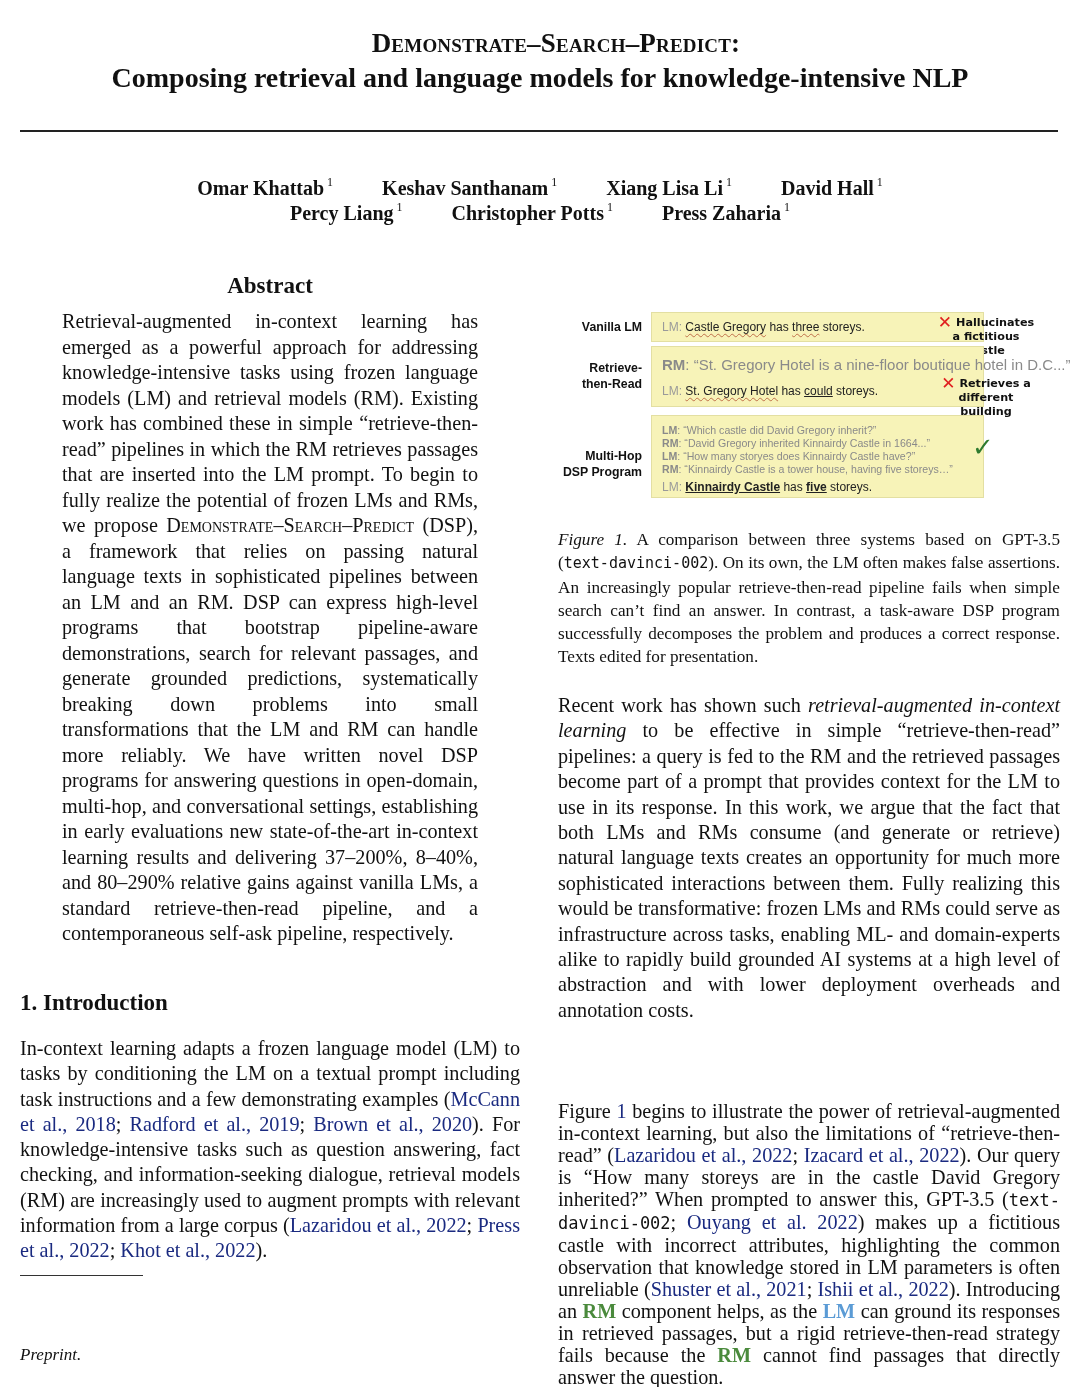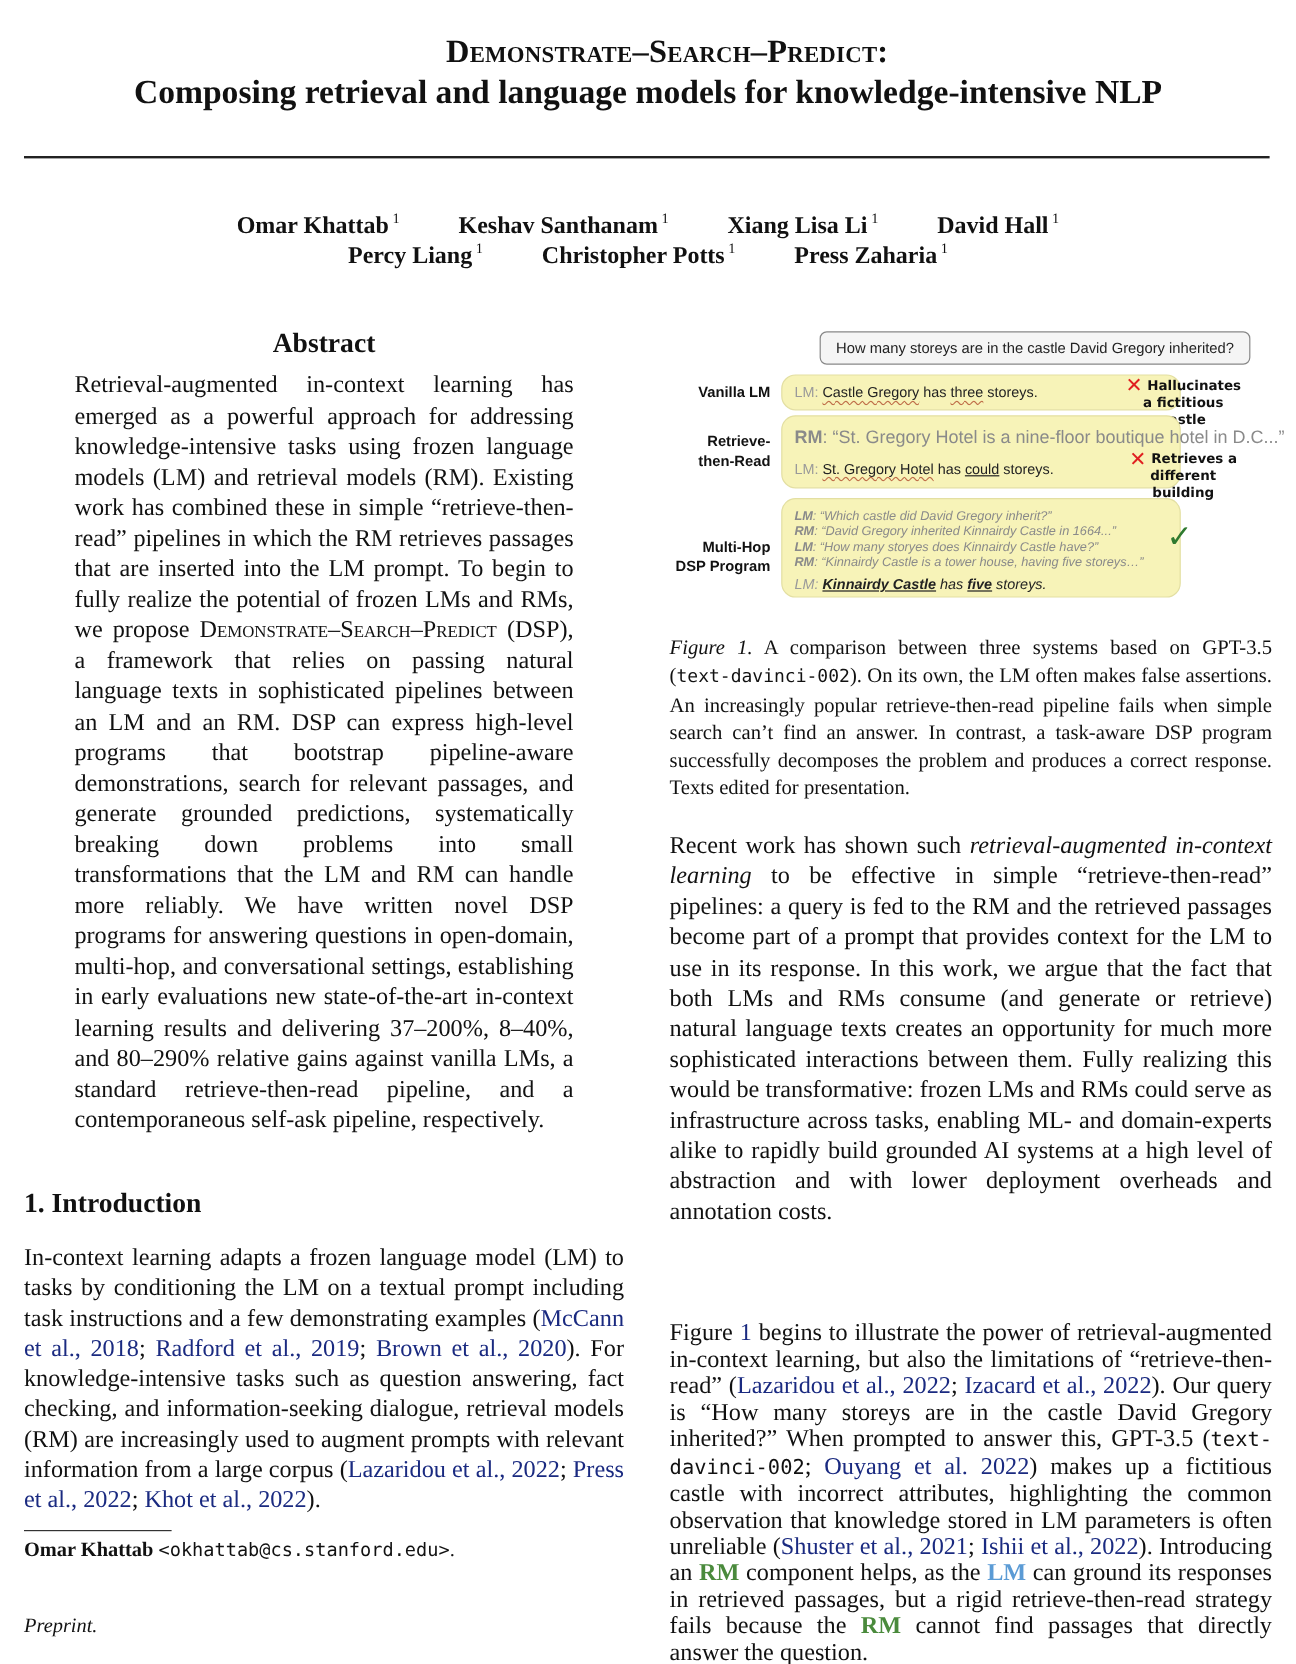--- a/index.html
+++ b/index.html
@@ -32,21 +32,21 @@
   .footnote { position: absolute; left: 20px; top: 1281px; width: 500px; font-size: 17px; line-height: 21px; }
   .footnote .indent { padding-left: 22px; }
   .footnote sup { font-size: 11px; }
   .footnote .mono { font-size: 15.5px; }
   .preprint { position: absolute; left: 20px; top: 1345px; font-style: italic; font-size: 17px; }
 
   
   .figure { position: absolute; left: 560px; top: 272px; width: 500px; height: 250px; font-family: "Liberation Sans", "DejaVu Sans", sans-serif; }
   .question-box { position: absolute; left: 123px; top: 4px; width: 359px; height: 28px; border: 1.3px solid #888; border-radius: 6px; background: #f5f5f5; font-size: 12.3px; text-align: center; line-height: 26px; color: #222; }
   .row-label { position: absolute; font-weight: bold; font-size: 12.3px; text-align: right; color: #111; line-height: 16px; }
-  .yellow-box { position: absolute; left: 91px; width: 333px; background: #f7f3b8; border: 1px solid #e3dfa2; border-radius: 12px; font-size: 12px; color: #222; }
+  .yellow-box { position: absolute; left: 91px; width: 333px; background: #f7f3b8; border: 1px solid #e3dfa2; border-radius: 0; font-size: 12px; color: #222; }
   .yellow-box .line { position: absolute; left: 10px; white-space: nowrap; }
   .lm-tag { color: #9a9a9a; }
   .grey { color: #8a8a8a; }
   .grey b { color: #8a8a8a; }
   .wavy { text-decoration: underline wavy #c0704a; text-decoration-thickness: 1px; text-underline-offset: 2px; }
   .ul { text-decoration: underline; }
   .status { position: absolute; font-family: "DejaVu Sans", sans-serif; font-weight: bold; font-size: 11.2px; text-align: center; line-height: 14px; color: #111; }
   .xmark { color: #e02020; font-size: 17px; font-weight: bold; margin-right: 4px; vertical-align: -2px; }
   .check { position: absolute; left: 412px; top: 160px; font-size: 26px; color: #2f7a2f; font-weight: bold; }
 
@@ -79,26 +79,24 @@
 </div>
 
 <div class="abstract-heading">Abstract</div>
 <div class="col abstract"><span>Retrieval-augmented in-context learning has emerged as a powerful approach for addressing knowledge-intensive tasks using frozen language models (LM) and retrieval models (RM). Existing work has combined these in simple “retrieve-then-read” pipelines in which the RM retrieves passages that are inserted into the LM prompt. To begin to fully realize the potential of frozen LMs and RMs, we propose </span><span class="sc">Demonstrate–Search–Predict</span><span> (DSP), a framework that relies on passing natural language texts in sophisticated pipelines between an LM and an RM. DSP can express high-level programs that bootstrap pipeline-aware demonstrations, search for relevant passages, and generate grounded predictions, systematically breaking down problems into small transformations that the LM and RM can handle more reliably. We have written novel DSP programs for answering questions in open-domain, multi-hop, and conversational settings, establishing in early evaluations new state-of-the-art in-context learning results and delivering 37–200%, 8–40%, and 80–290% relative gains against vanilla LMs, a standard retrieve-then-read pipeline, and a contemporaneous self-ask pipeline, respectively.</span></div>
 
 <div class="intro-heading">1. Introduction</div>
 <div class="col intro"><span>In-context learning adapts a frozen language model (LM) to tasks by conditioning the LM on a textual prompt including task instructions and a few demonstrating examples (</span><a class="cite">McCann et al., 2018</a><span>; </span><a class="cite">Radford et al., 2019</a><span>; </span><a class="cite">Brown et al., 2020</a><span>). For knowledge-intensive tasks such as question answering, fact checking, and information-seeking dialogue, retrieval models (RM) are increasingly used to augment prompts with relevant information from a large corpus (</span><a class="cite">Lazaridou et al., 2022</a><span>; </span><a class="cite">Press et al., 2022</a><span>; </span><a class="cite">Khot et al., 2022</a><span>).</span></div>
 
 <div class="footnote-rule"></div>
 <div class="footnote">
-  <div><b>Omar Khattab</b> <span class="mono">&lt;okhattab@cs.stanford.edu&gt;</span><span>.</span></div>
 </div>
 <div class="preprint">Preprint.</div>
 
 <div class="figure">
-  <div class="question-box">How many storeys are in the castle David Gregory inherited?</div>
 
   <div class="row-label" style="left:0; width:82px; top:47px;">Vanilla LM</div>
   <div class="yellow-box" style="top:40px; height:30px;">
     <div class="line" style="top:7px;"><span class="lm-tag">LM:</span> <span class="wavy">Castle Gregory</span><span> has </span><span class="wavy">three</span><span> storeys.</span></div>
   </div>
   <div class="status" style="left:376px; top:43px; width:100px;">
     <div><span class="xmark">✕</span><span>Hallucinates</span></div>
     <div>a fictitious castle</div>
   </div>
 
@@ -112,21 +110,21 @@
   </div>
   <div class="status" style="left:372px; top:104px; width:108px;">
     <div><span class="xmark">✕</span><span>Retrieves a</span></div>
     <div>different building</div>
   </div>
 
   <div class="row-label" style="left:0; width:82px; top:176px;">
     <div>Multi-Hop</div>
     <div>DSP Program</div>
   </div>
-  <div class="yellow-box" style="top:143px; height:83px;font-style:italic;">
+  <div class="yellow-box" style="top:143px; height:83px;">
     <div class="line grey" style="top:8px; font-size:10.6px; line-height:13px;">
       <div><b>LM</b><span>: “Which castle did David Gregory inherit?”</span></div>
       <div><b>RM</b><span>: “David Gregory inherited Kinnairdy Castle in 1664...”</span></div>
       <div><b>LM</b><span>: “How many storyes does Kinnairdy Castle have?”</span></div>
       <div><b>RM</b><span>: “Kinnairdy Castle is a tower house, having five storeys…”</span></div>
     </div>
     <div class="line" style="top:64px;"><span class="lm-tag">LM:</span> <b class="ul">Kinnairdy Castle</b><span> has </span><b class="ul">five</b><span> storeys.</span></div>
   </div>
   <div class="check">✓</div>
 </div>

